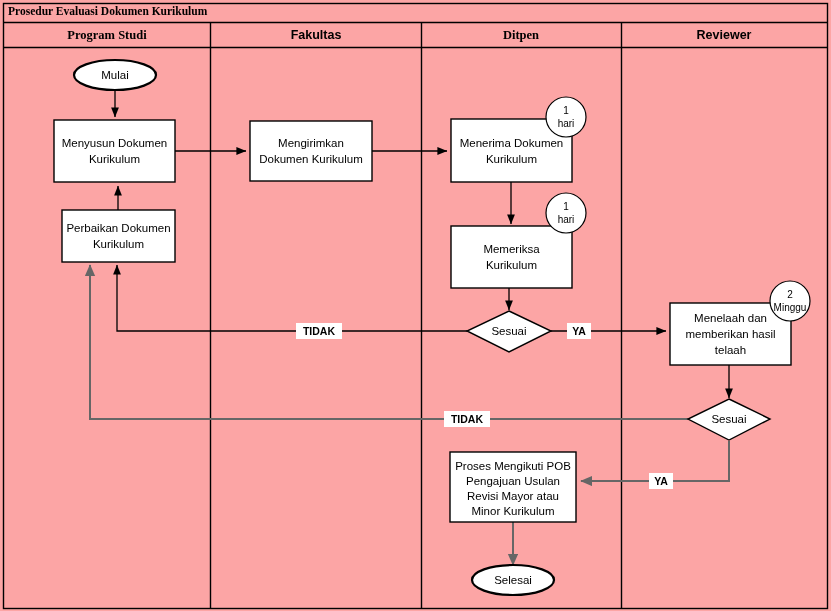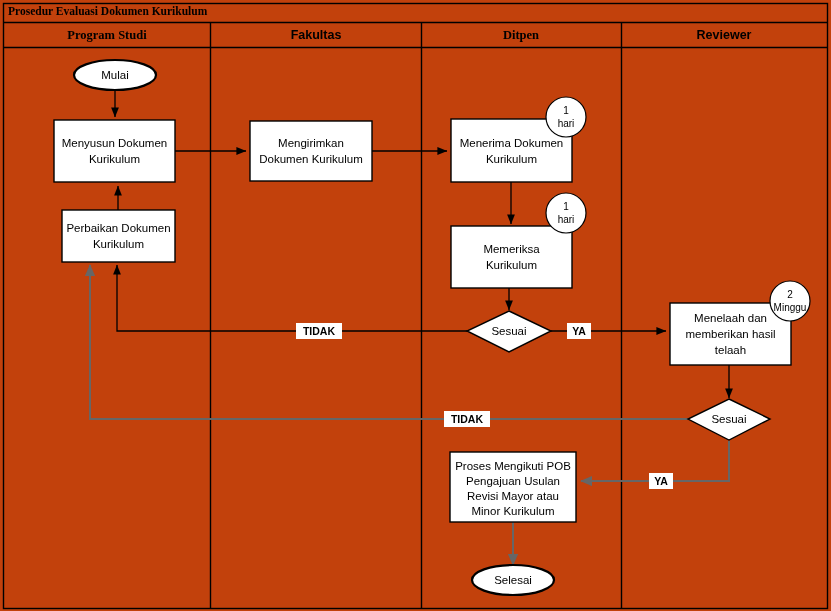--- a/index.html
+++ b/index.html
@@ -9,21 +9,21 @@
     background: #ffffff;
   }
   body {
     font-family: "Liberation Sans", sans-serif;
   }
   #flow-root {
     position: relative;
     width: 831px;
     height: 611px;
     overflow: hidden;
-    background: #c2410c;
+    background: #fca5a5;
   }
   #flow-svg {
     position: absolute;
     left: 0;
     top: 0;
     width: 831px;
     height: 611px;
   }
   .frame-line {
     fill: none;

